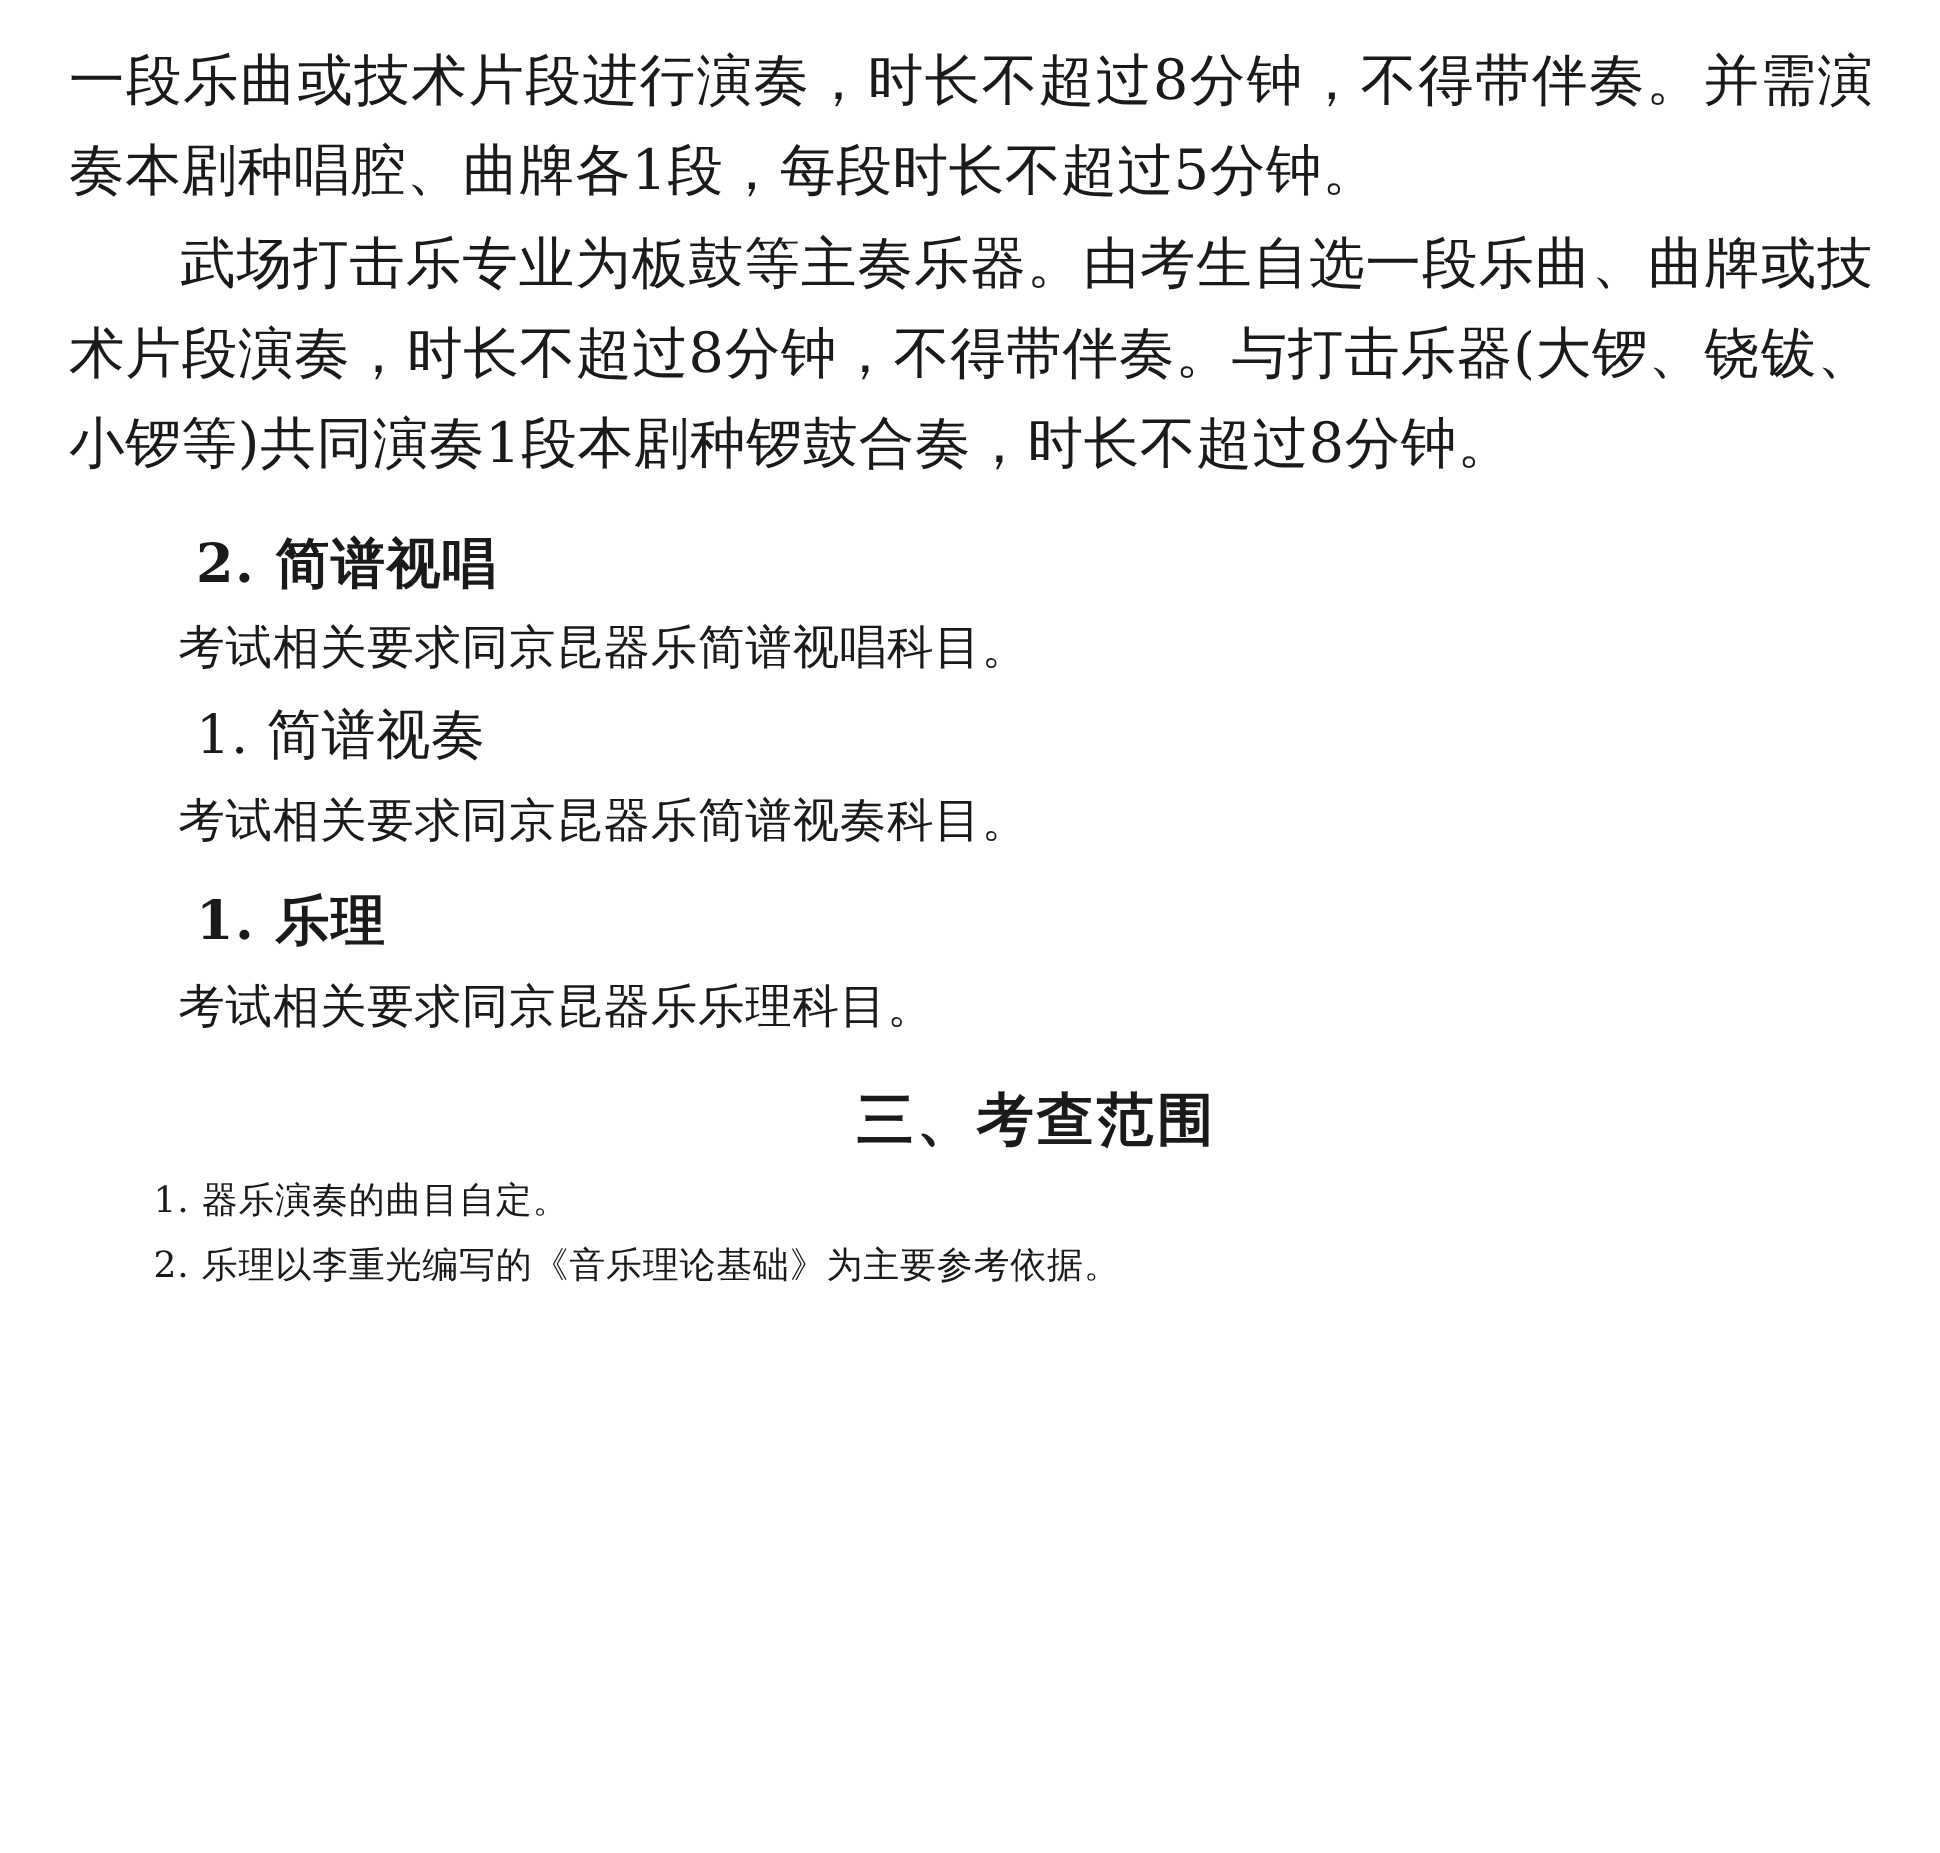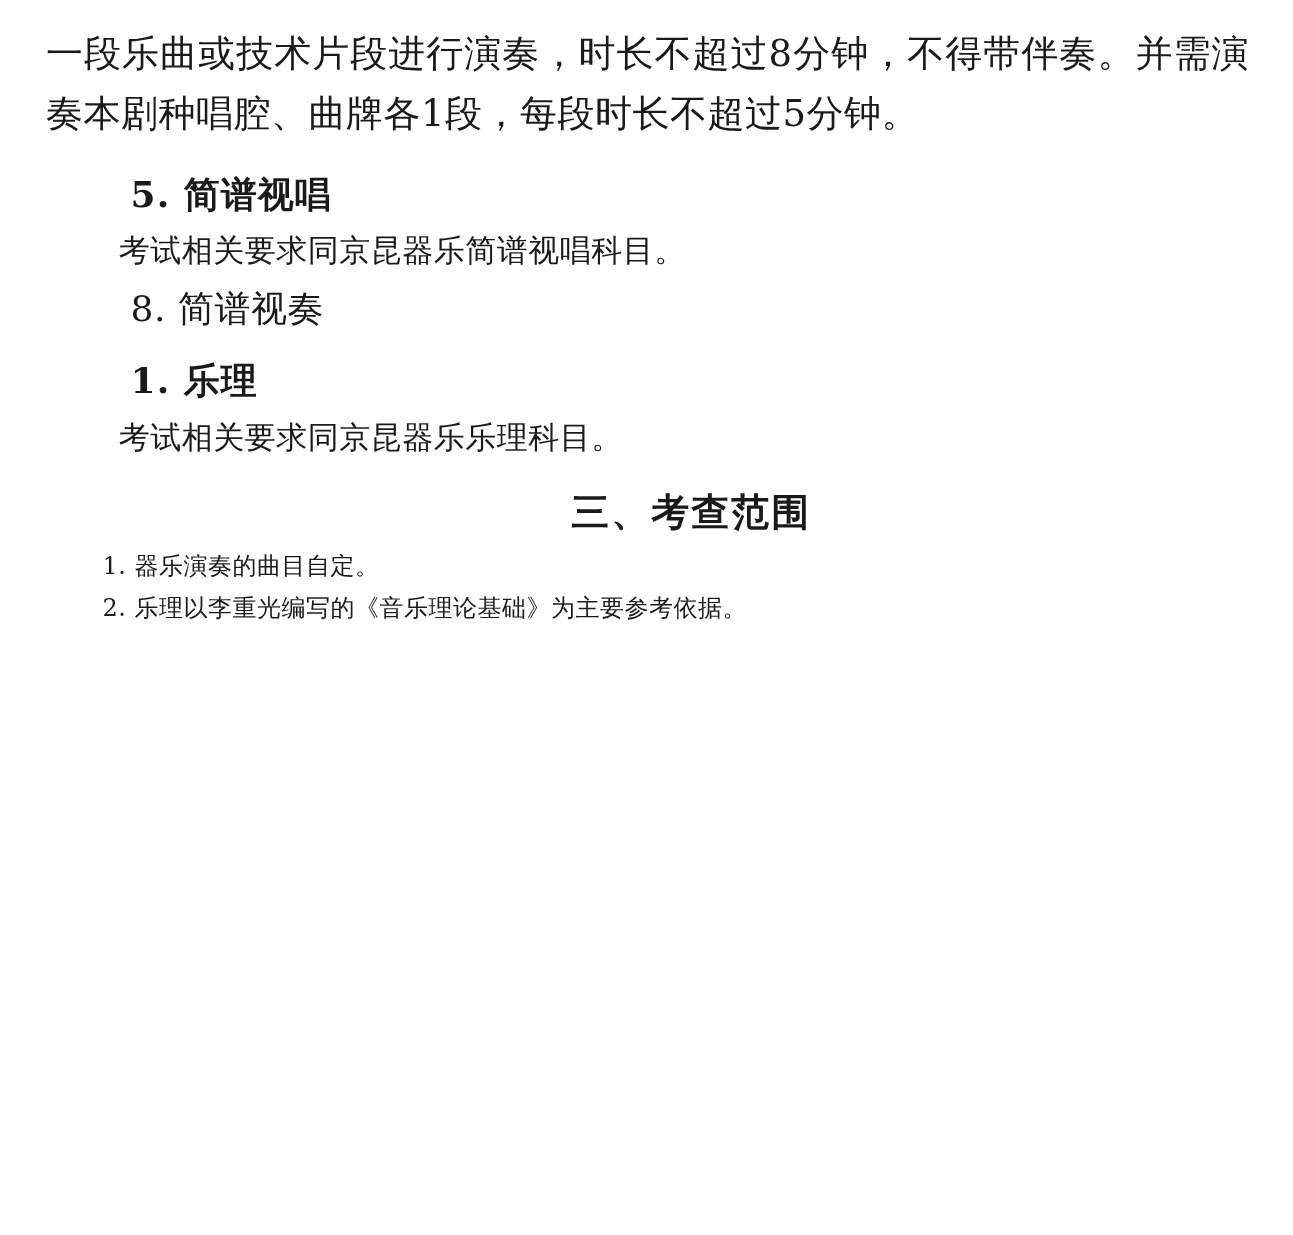--- a/index.html
+++ b/index.html
@@ -72,27 +72,29 @@
   }
   .block-gap { height: 6px; }
 </style>
 </head>
 <body>
 
 <div class="page">
 
   <p class="para">一段乐曲或技术片段进行演奏，时长不超过8分钟，不得带伴奏。并需演奏本剧种唱腔、曲牌各1段，每段时长不超过5分钟。</p>
 
+  <p class="para indent">武场打击乐专业为板鼓等主奏乐器。由考生自选一段乐曲、曲牌或技术片段演奏，时长不超过8分钟，不得带伴奏。与打击乐器(大锣、铙钹、小锣等)共同演奏1段本剧种锣鼓合奏，时长不超过8分钟。</p>
 
   <div class="block-gap"></div>
 
-  <h3 class="sub-head">5. 简谱视唱</h3>
+  <h3 class="sub-head">2. 简谱视唱</h3>
   <p class="body-line">考试相关要求同京昆器乐简谱视唱科目。</p>
 
-  <p class="sub-item">8. 简谱视奏</p>
+  <p class="sub-item">1. 简谱视奏</p>
+  <p class="body-line">考试相关要求同京昆器乐简谱视奏科目。</p>
 
   <h3 class="sub-head">1. 乐理</h3>
   <p class="body-line">考试相关要求同京昆器乐乐理科目。</p>
 
   <h2 class="section-head">三、考查范围</h2>
 
   <p class="list-line">1. 器乐演奏的曲目自定。</p>
   <p class="list-line">2. 乐理以李重光编写的《音乐理论基础》为主要参考依据。</p>
 
 </div>

